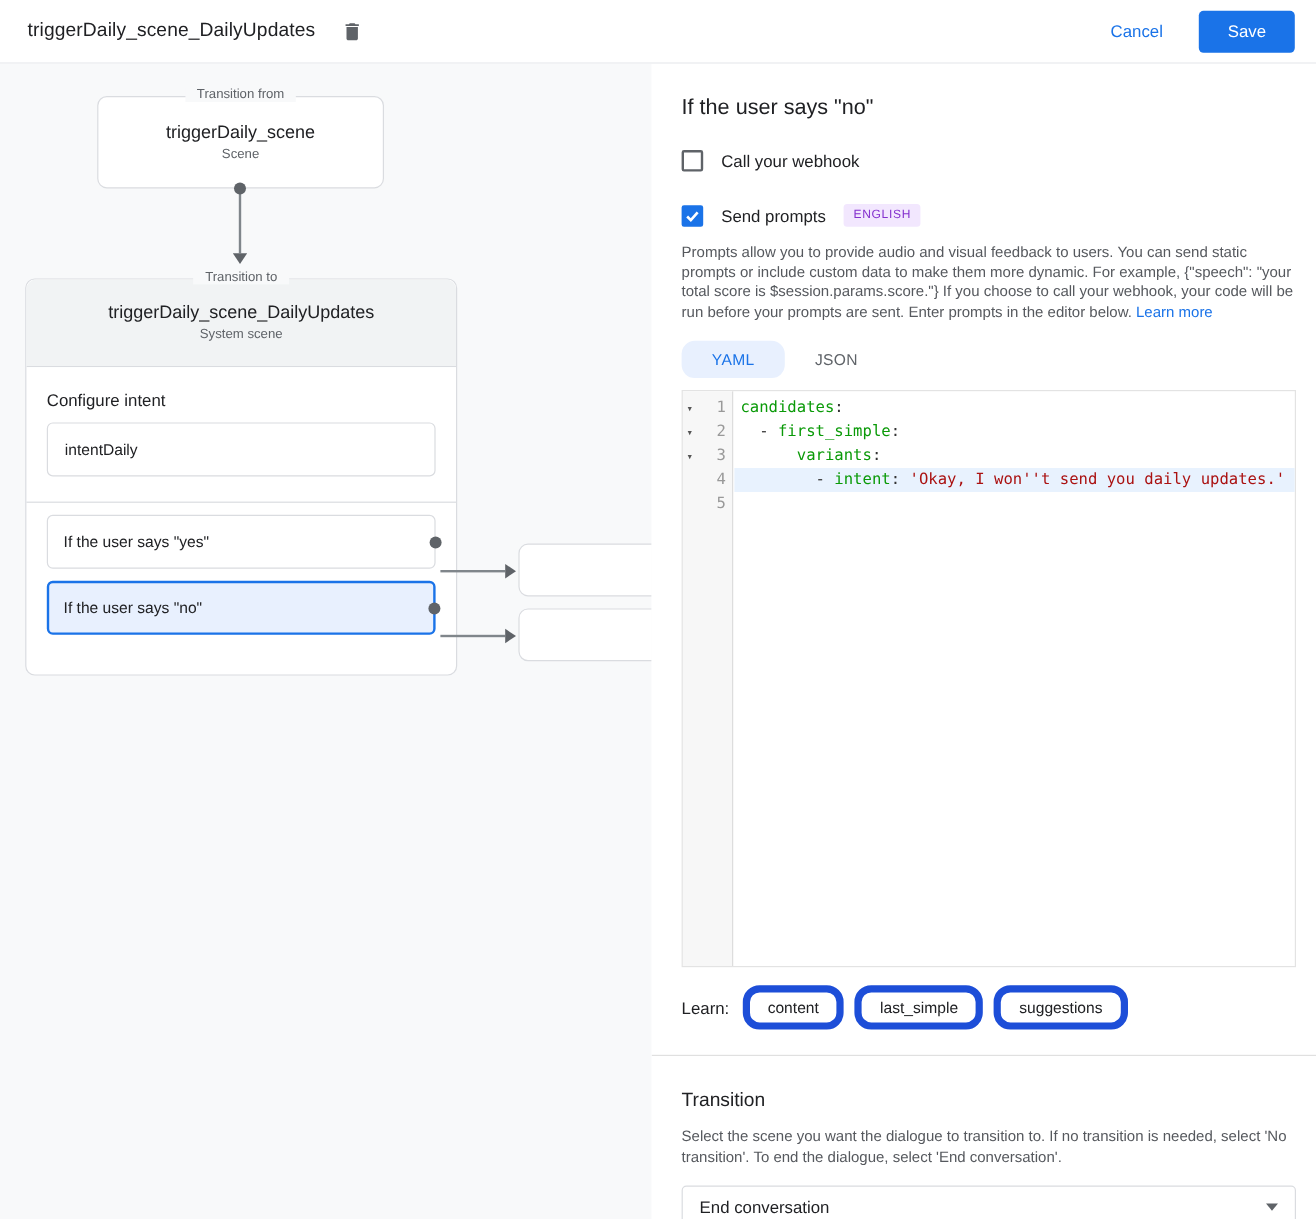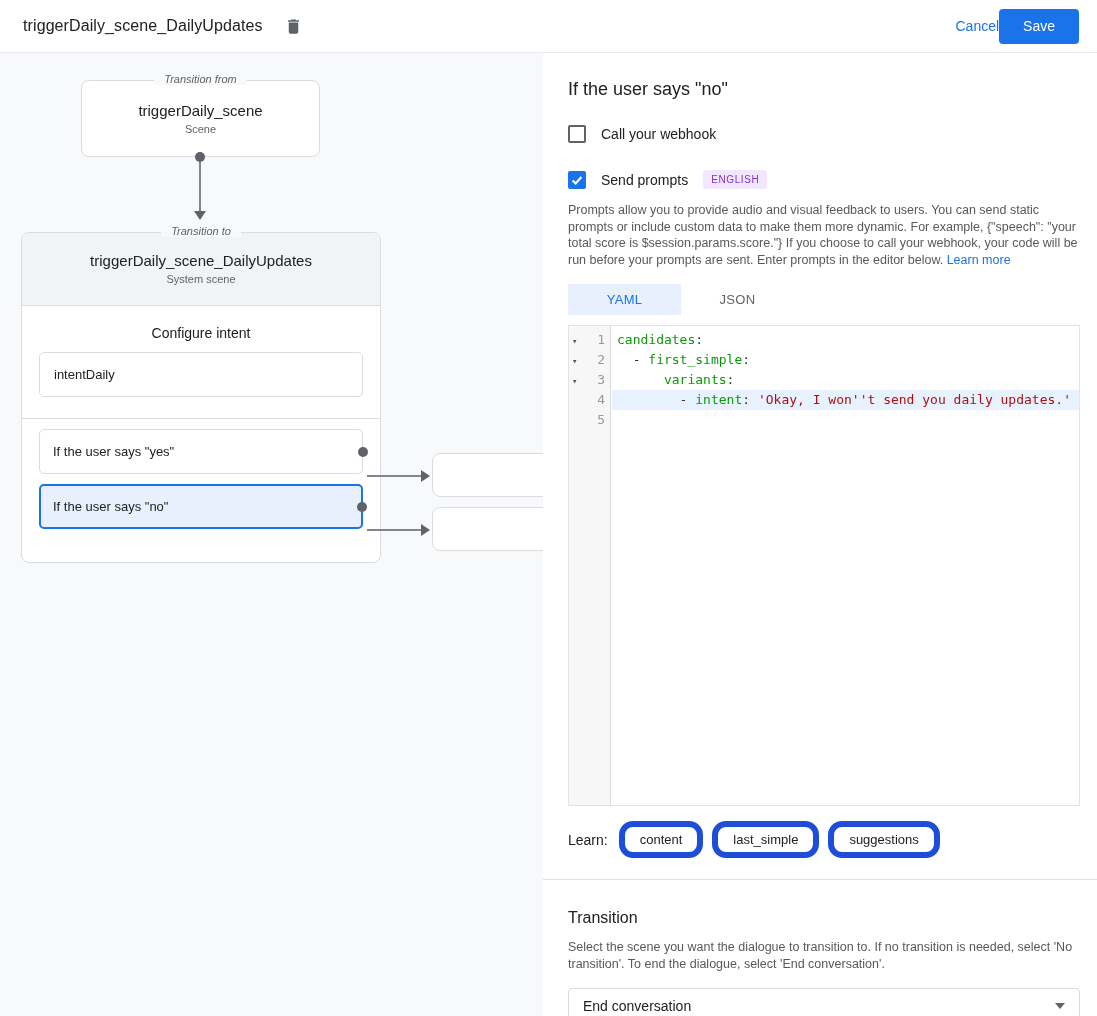--- a/index.html
+++ b/index.html
@@ -13,38 +13,38 @@
   .topbar {
     position:absolute; left:0; top:0; width:1097px; height:53px;
     background:#fff; border-bottom:1px solid #e8eaed;
     display:flex; align-items:center; justify-content:space-between;
     padding:0 18px 0 23px; z-index:5;
   }
   .topbar-left { display:flex; align-items:center; gap:20px; }
   .page-title { font-size:16px; font-weight:500; color:#202124; letter-spacing:.1px; }
   .trash-btn { width:22px; height:22px; border:none; background:transparent; cursor:pointer; display:flex; align-items:center; justify-content:center; }
   .trash-btn svg { width:19px; height:19px; fill:#5f6368; }
-  .topbar-right { display:flex; align-items:center; }
+  .topbar-right { display:flex; align-items:center; gap:30px; }
   .cancel-btn { border:none; background:transparent; color:#1a73e8; font-size:14px; font-weight:500; cursor:pointer; font-family:inherit; }
   .save-btn {
     border:none; background:#1a73e8; color:#fff; font-size:14px; font-weight:500;
     padding:0 24px; height:35px; border-radius:4px; cursor:pointer; font-family:inherit;
   }
 
   
   .diagram {
     position:absolute; left:0; top:53px; width:543px; height:963px;
     background:#f8f9fa; overflow:hidden;
   }
   .scene-box {
     position:absolute; background:#fff; border:1px solid #dadce0; border-radius:8px;
   }
   .legend {
     position:absolute; top:-8px; left:50%; transform:translateX(-50%);
-    background:#f8f9fa; padding:0 10px; font-size:11px; color:#5f6368; white-space:nowrap;font-style:italic;
+    background:#f8f9fa; padding:0 10px; font-size:11px; color:#5f6368; white-space:nowrap;
   }
   .from-box { left:81px; top:27px; width:239px; height:77px; text-align:center; }
   .from-box .box-title { margin-top:21px; font-size:15px; color:#202124; }
   .box-subtitle { margin-top:4px; font-size:11px; color:#5f6368; }
 
   .connector-dot { position:absolute; width:10px; height:10px; border-radius:50%; background:#5f6368; z-index:2; }
   .v-line { position:absolute; width:2px; background:#80868b; }
   .arrow-down {
     position:absolute; width:0; height:0;
     border-left:6px solid transparent; border-right:6px solid transparent; border-top:9px solid #5f6368;
@@ -56,21 +56,21 @@
   }
 
   .to-card { left:21px; top:179px; width:360px; height:331px; background:#fff; }
   .to-card .card-header {
     height:73px; background:#f1f3f4; border-bottom:1px solid #dadce0;
     border-radius:8px 8px 0 0; text-align:center;
   }
   .to-card .box-title { padding-top:19px; font-size:15px; color:#202124; }
   .card-body { padding:0 17px; }
   .section-label { font-size:14px; color:#202124; }
-  .configure-label { margin-top:19px;text-align:center; }
+  .configure-label { margin-top:19px; }
   .intent-box {
     margin-top:11px; height:45px; border:1px solid #dadce0; border-radius:5px; background:#fff;
     display:flex; align-items:center; padding:0 14px; font-size:13px; color:#202124; cursor:pointer;
   }
   .card-divider { margin-top:21px; margin-left:-17px; margin-right:-17px; border-top:1px solid #dadce0; }
   .conditions-label { margin-top:13px; }
   .condition-row {
     position:relative; margin-top:10px; height:45px; border:1px solid #dadce0; border-radius:5px;
     background:#fff; display:flex; align-items:center; padding:0 13px; font-size:13px; color:#202124;
     cursor:pointer;
@@ -103,22 +103,22 @@
   .lang-badge {
     margin-left:15px; background:#f2e7fe; color:#8430ce; font-size:10px; font-weight:500;
     letter-spacing:.6px; padding:4px 8px; border-radius:3px;
   }
 
   .prompt-desc { margin-top:13px; width:514px; font-size:12.5px; line-height:16.5px; color:#56595e; }
   .link { color:#1a73e8; text-decoration:none; cursor:pointer; }
 
   .tabs { margin-top:16px; display:flex; }
   .tab {
-    width:113px; height:31px; display:flex; align-items:center; justify-content:center;
-    font-size:13px; font-weight:500; color:#5f6368; cursor:pointer; letter-spacing:.3px;
+    width:86px; height:31px; display:flex; align-items:center; justify-content:center;
+    font-size:13px; font-weight:500; color:#5f6368; cursor:pointer; letter-spacing:.3px;border-radius:11px;
   }
   .tab.active { background:#e8f0fe; color:#1a73e8; }
 
   .editor {
     position:relative; margin-top:10px; width:512px; height:481px;
     border:1px solid #e3e3e3; background:#fff; overflow:hidden;
     font-family:"DejaVu Sans Mono", monospace; font-size:13px; line-height:20px;
   }
   .gutter-bg {
     position:absolute; left:0; top:0; bottom:0; width:42px;

